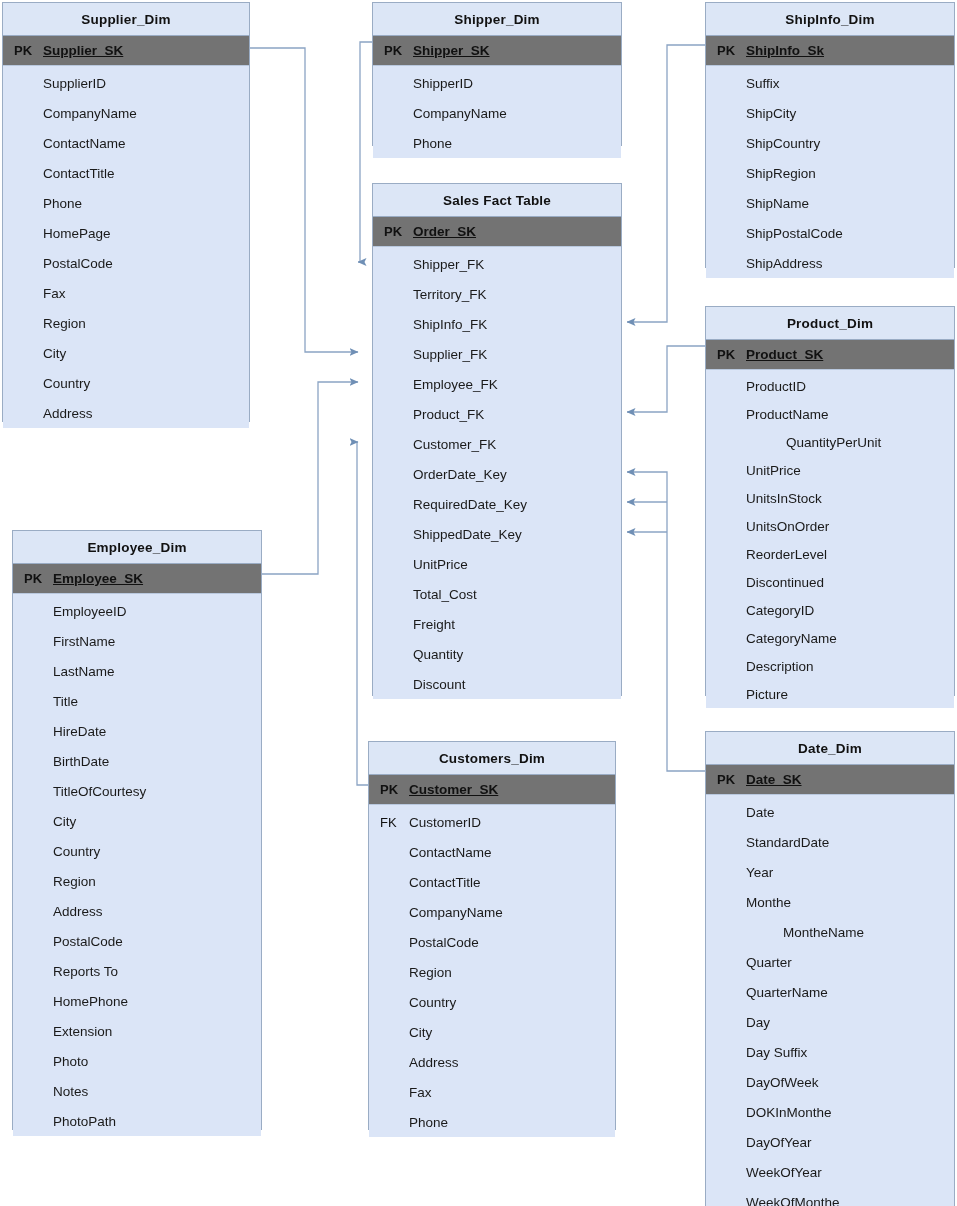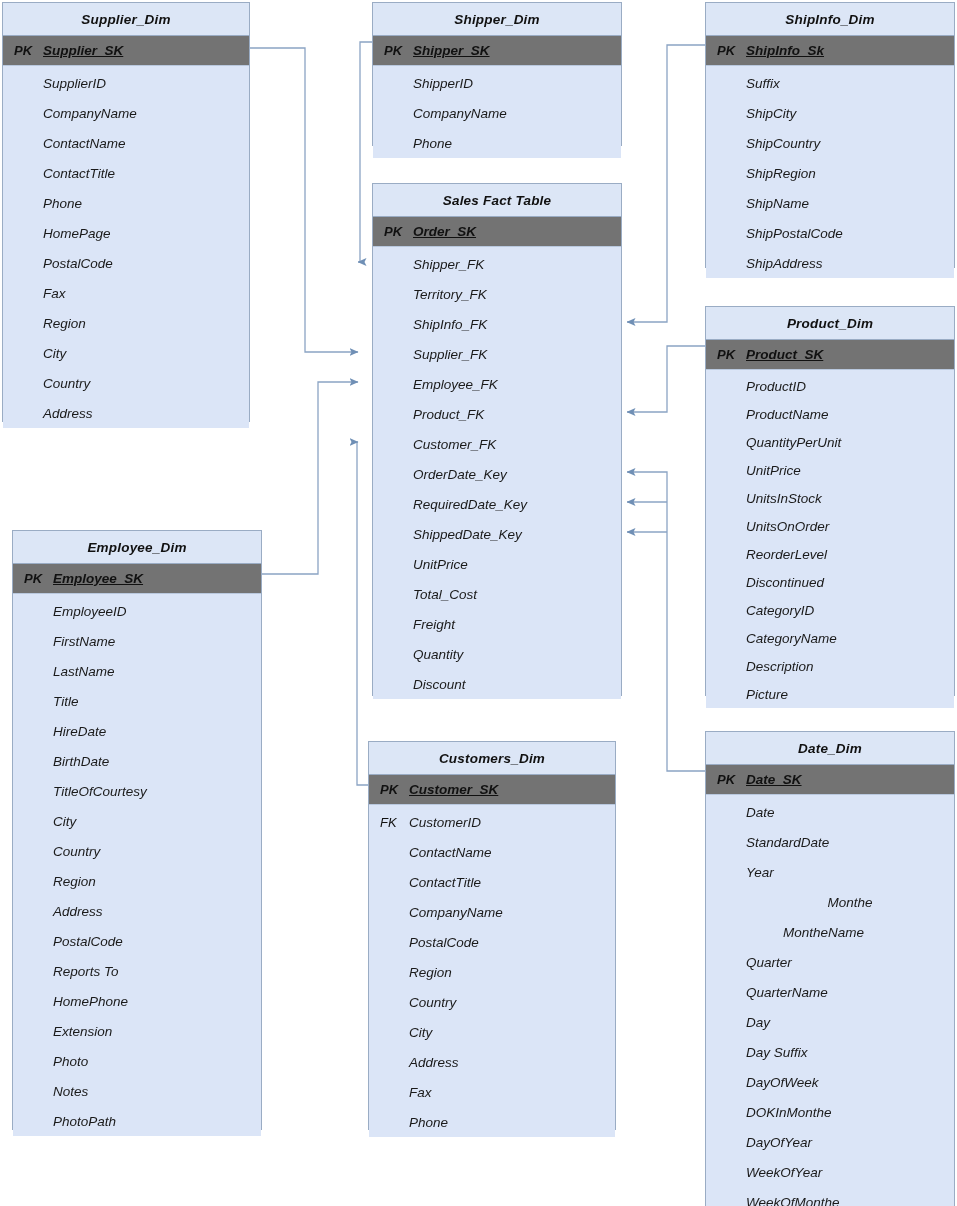--- a/index.html
+++ b/index.html
@@ -8,21 +8,20 @@
     font-family:"Liberation Sans","DejaVu Sans",sans-serif;
   }
   #canvas{position:absolute;left:0;top:0;width:957px;height:1206px;}
   svg#links{position:absolute;left:0;top:0;width:957px;height:1206px;pointer-events:none;}
 
   .entity{
     position:absolute;
     box-sizing:border-box;
     border:1px solid #9aacc4;
     background:#dbe5f7;
-    font-style:italic;
   }
   .ent-title{
     box-sizing:border-box;
     height:33px;
     background:#dce6f6;
     border-bottom:1px solid #9aacc4;
     display:flex;align-items:center;justify-content:center;
     font-size:13.5px;font-weight:bold;color:#111111;
     letter-spacing:.2px;
   }
@@ -279,21 +278,21 @@
     </div>
     <div class="ent-body">
         <div class="row" style="height: 28px;">
           <span class="key-col"></span>
           <span class="name-col">ProductID</span>
         </div>
         <div class="row" style="height: 28px;">
           <span class="key-col"></span>
           <span class="name-col">ProductName</span>
         </div>
-        <div class="row" style="height: 28px;">
+        <div class="row" style="height: 28px; padding-left: 40px;">
           <span class="key-col"></span>
           <span class="name-col">QuantityPerUnit</span>
         </div>
         <div class="row" style="height: 28px;">
           <span class="key-col"></span>
           <span class="name-col">UnitPrice</span>
         </div>
         <div class="row" style="height: 28px;">
           <span class="key-col"></span>
           <span class="name-col">UnitsInStock</span>
@@ -477,21 +476,21 @@
           <span class="name-col">Date</span>
         </div>
         <div class="row" style="height: 30px;">
           <span class="key-col"></span>
           <span class="name-col">StandardDate</span>
         </div>
         <div class="row" style="height: 30px;">
           <span class="key-col"></span>
           <span class="name-col">Year</span>
         </div>
-        <div class="row" style="height: 30px; justify-content: center;">
+        <div class="row" style="height: 30px;">
           <span class="key-col"></span>
           <span class="name-col">Monthe</span>
         </div>
         <div class="row" style="height: 30px; padding-left: 37px;">
           <span class="key-col"></span>
           <span class="name-col">MontheName</span>
         </div>
         <div class="row" style="height: 30px;">
           <span class="key-col"></span>
           <span class="name-col">Quarter</span>

